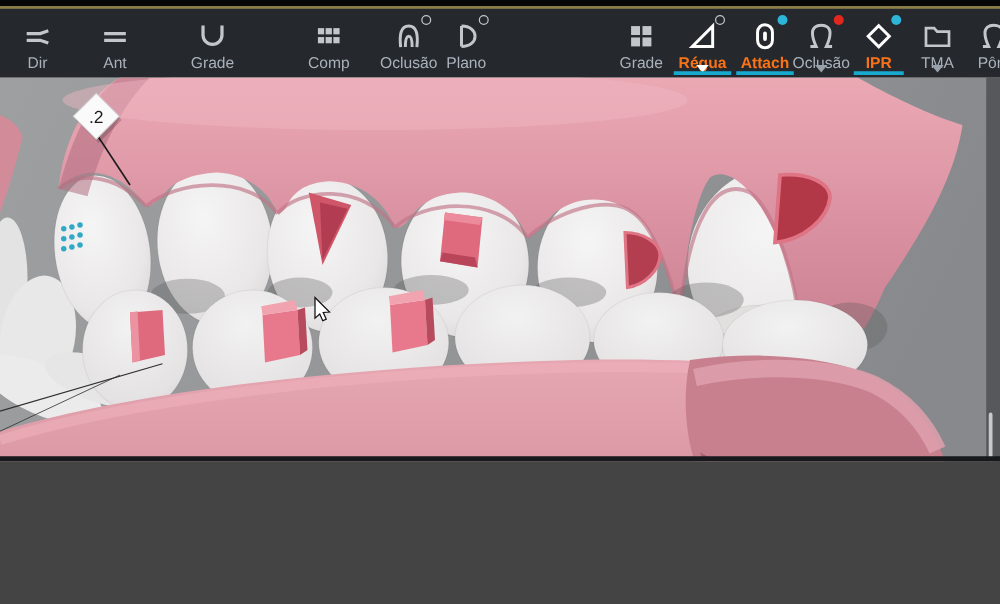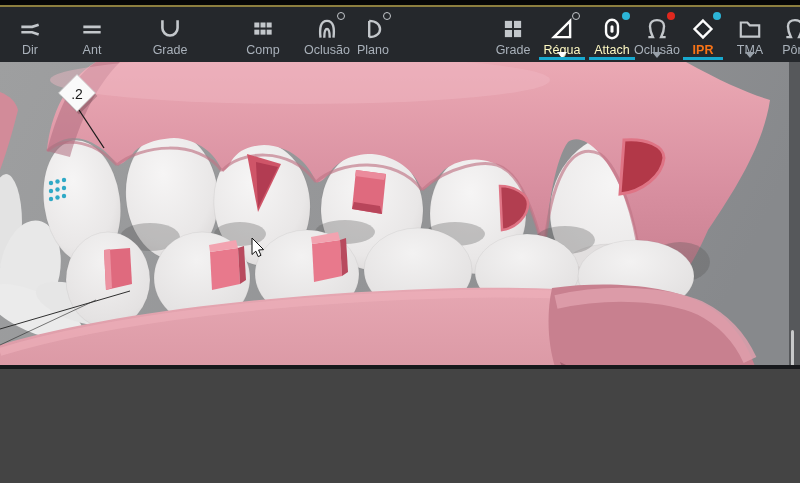--- a/index.html
+++ b/index.html
@@ -6,21 +6,21 @@
   .stage{position:relative;width:800px;height:369px;overflow:hidden;
          font-family:"Liberation Sans",sans-serif;background:#97989a;}
   
   .topbar{position:absolute;top:0;left:0;right:0;height:5px;background:#070707;}
   .goldline{position:absolute;top:5px;left:0;right:0;height:2px;background:#8d7f3f;}
   
   .toolbar{position:absolute;top:7px;left:0;right:0;height:55px;background:#25282c;overflow:hidden;}
   .tb-item{position:absolute;top:0;width:64px;height:55px;text-align:center;white-space:nowrap;}
   .tb-icon{position:absolute;top:9px;left:50%;transform:translateX(-50%);width:26px;height:26px;}
   .tb-label{position:absolute;top:36px;left:0;width:100%;font-size:12.5px;color:#a9b1ba;}
-  .tb-label.white{color:#fef9c3;font-weight:400;}
+  .tb-label.white{color:#f97316;font-weight:700;}
   .tb-label.accent{color:#f97316;font-weight:700;}
   .badge{position:absolute;top:5px;left:calc(50% + 10px);width:8px;height:8px;border-radius:50%;}
   .badge.teal{background:#2cb5d8;}
   .badge.red{background:#e0281e;}
   .badge.ring{width:6px;height:6px;background:transparent;border:1.6px solid #c3c7cb;}
   .underline{position:absolute;bottom:2px;left:50%;transform:translateX(-50%);
              width:46px;height:3px;background:#18a9cf;}
   .dd-tri{position:absolute;bottom:4px;left:50%;transform:translateX(-50%);width:0;height:0;
           border-left:5px solid transparent;border-right:5px solid transparent;
           border-top:6px solid #ffffff;}

